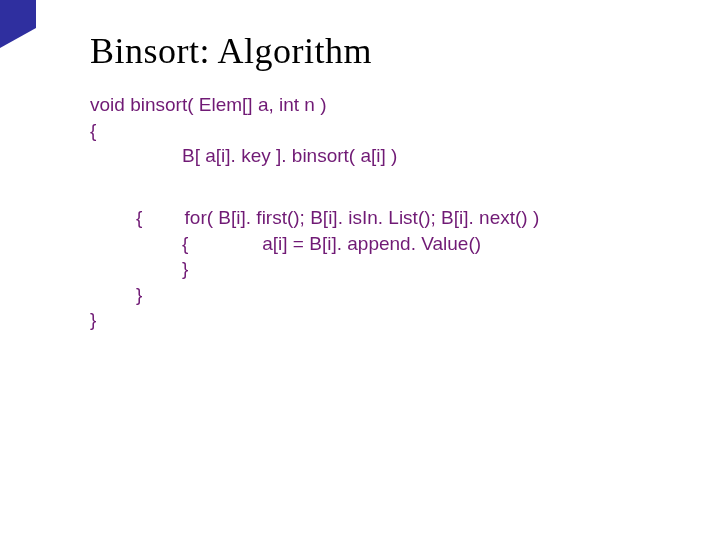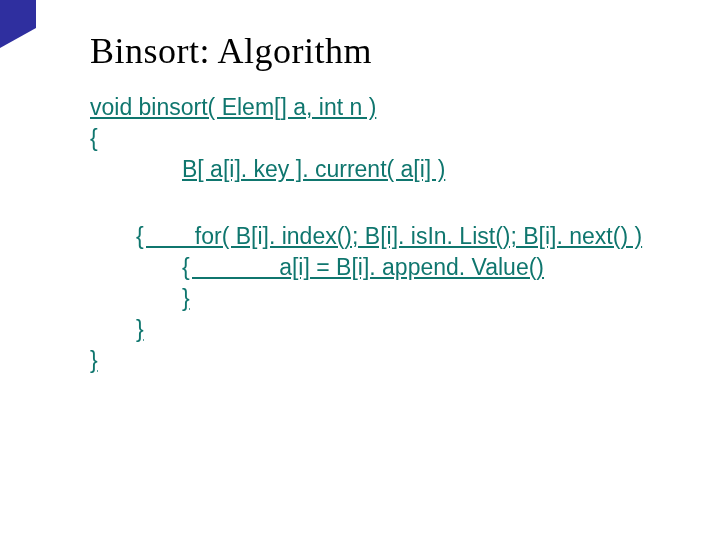--- a/index.html
+++ b/index.html
@@ -41,49 +41,48 @@
     font-size: 36px;
     color: #000000;
     letter-spacing: 0.5px;
   }
   .body {
     position: absolute;
     left: 90px;
     top: 92px;
     width: 600px;
     font-family: Arial, Helvetica, sans-serif;
-    font-size: 23px;
-    color: #0f766e;
+    font-size: 19px;
+    color: #701a75;
     line-height: 1.35;
-    text-decoration: underline;
   }
   .code-line {
     white-space: pre;
   }
   .indent1 { padding-left: 46px; }
   .indent2 { padding-left: 92px; }
   .block-gap { height: 18px; }
 </style>
 </head>
 <body>
 
 <div class="slide">
   <div class="tab"></div>
 
   <div class="title">Binsort: Algorithm</div>
 
   <div class="body">
     <div class="code-line">void binsort( Elem[] a, int n )</div>
     <div class="code-line">{</div>
-    <div class="code-line indent2">B[ a[i]. key ]. current( a[i] )</div>
+    <div class="code-line indent2">B[ a[i]. key ]. binsort( a[i] )</div>
 
     <div class="block-gap"></div>
 
 
     <div class="block-gap"></div>
 
-    <div class="code-line indent1">{        for( B[i]. index(); B[i]. isIn. List(); B[i]. next() )</div>
+    <div class="code-line indent1">{        for( B[i]. first(); B[i]. isIn. List(); B[i]. next() )</div>
     <div class="code-line indent2">{              a[i] = B[i]. append. Value()</div>
     <div class="code-line indent2">}</div>
     <div class="code-line indent1">}</div>
     <div class="code-line">}</div>
   </div>
 </div>
 
 </body></html>

